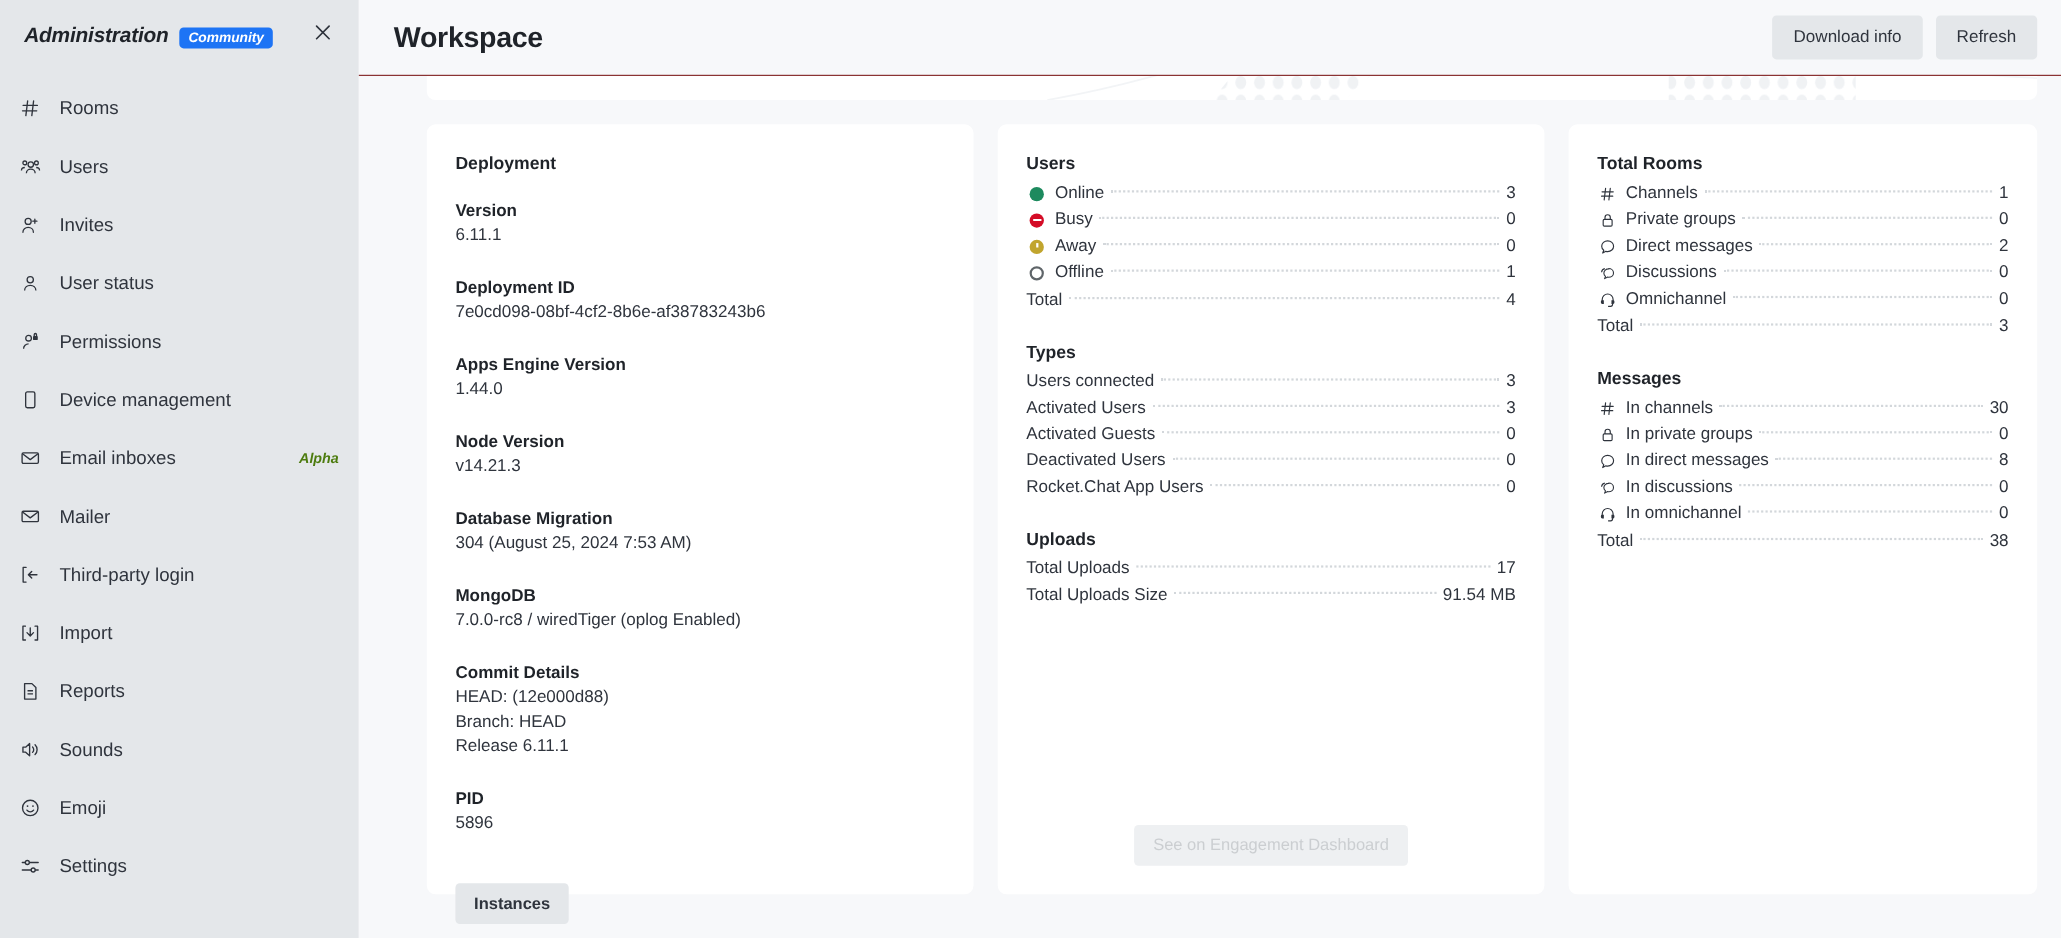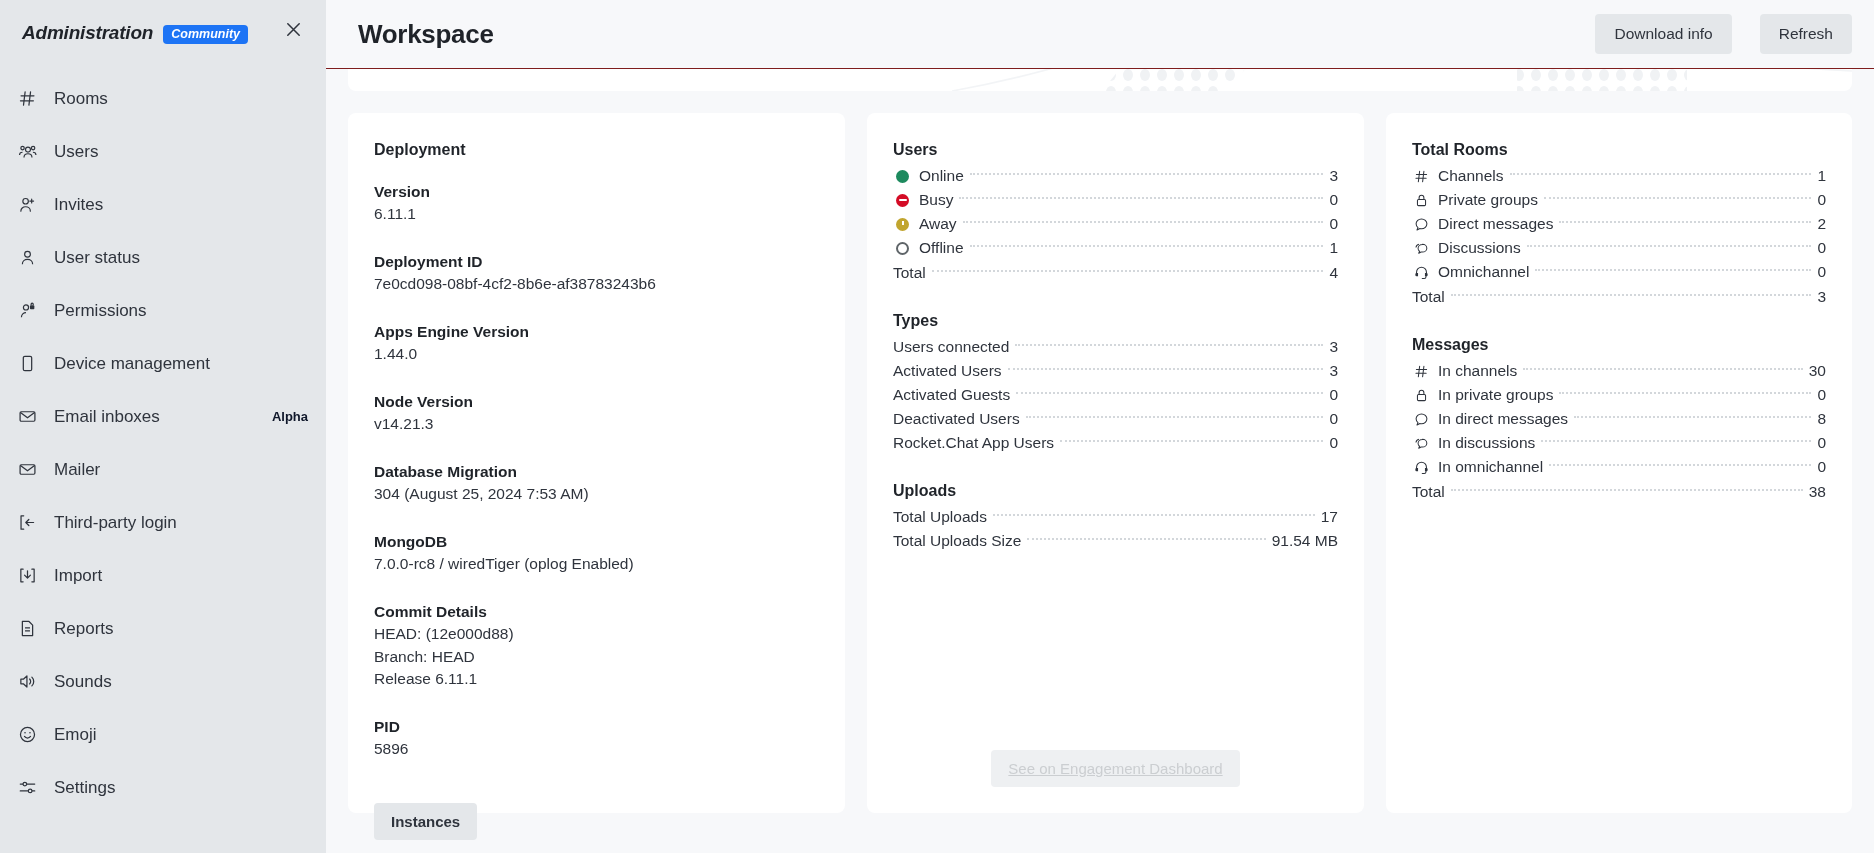--- a/index.html
+++ b/index.html
@@ -45,45 +45,45 @@
     gap: 14px; cursor: pointer;
   }
   .sb-ico {
     width: 26px; height: 26px; flex: 0 0 26px;
     display: flex; align-items: center; justify-content: center;
     color: #2f343d;
   }
   .sb-label { font-size: 17px; color: #2f343d; }
   .sb-alpha {
     margin-left: auto; font-size: 13px;
-    font-weight: bold; color: #0f172a;
+    font-weight: bold; color: #4d7c0f; font-style: italic;
   }
 
   
   .main { flex: 1; height: 853px; display: flex; flex-direction: column; min-width: 0; }
   .topbar {
     height: 69px; flex: 0 0 69px;
     background: #f7f8fa;
     border-bottom: 1px solid #7f1d1d;
     display: flex; align-items: center;
     padding: 0 22px 0 32px;
   }
   .page-title { font-size: 26px; font-weight: bold; color: #1f2329; letter-spacing: -0.3px; }
-  .topbar-actions { margin-left: auto; display: flex; gap: 28px; }
+  .topbar-actions { margin-left: auto; display: flex; gap: 12px; }
   .btn {
     background: #e4e7ea; border: none; border-radius: 4px;
     font-family: "Liberation Sans", sans-serif;
     font-size: 15.5px; color: #2f343d;
     padding: 11px 19px; cursor: pointer;
     white-space: nowrap;
   }
   .btn-small { font-size: 15px; padding: 10px 17px; font-weight: bold; }
-  .btn-disabled { color: #cbced1; background: #eef0f2; cursor: default; font-weight: normal; text-decoration: underline; }
-
-  .scroll-area { flex: 1; overflow: hidden; position: relative; padding: 0 22px; }
+  .btn-disabled { color: #cbced1; background: #eef0f2; cursor: default; font-weight: normal; }
+
+  .scroll-area { flex: 1; overflow: hidden; position: relative; padding: 0 22px; margin-left: 40px; }
 
   
   .banner-card {
     background: #fff; border-radius: 8px;
     height: 56px; margin-top: -34px;
     position: relative; overflow: hidden;
   }
   .banner-art { position: absolute; right: 0; top: 0; height: 56px; width: 900px; opacity: 0.55; }
 
   .cards {

